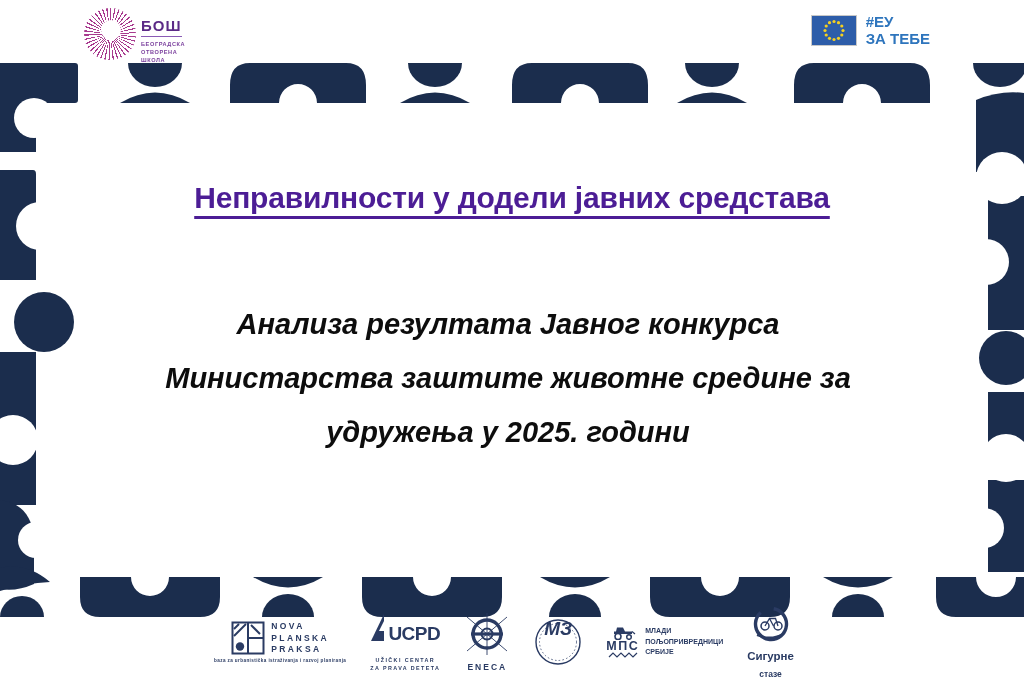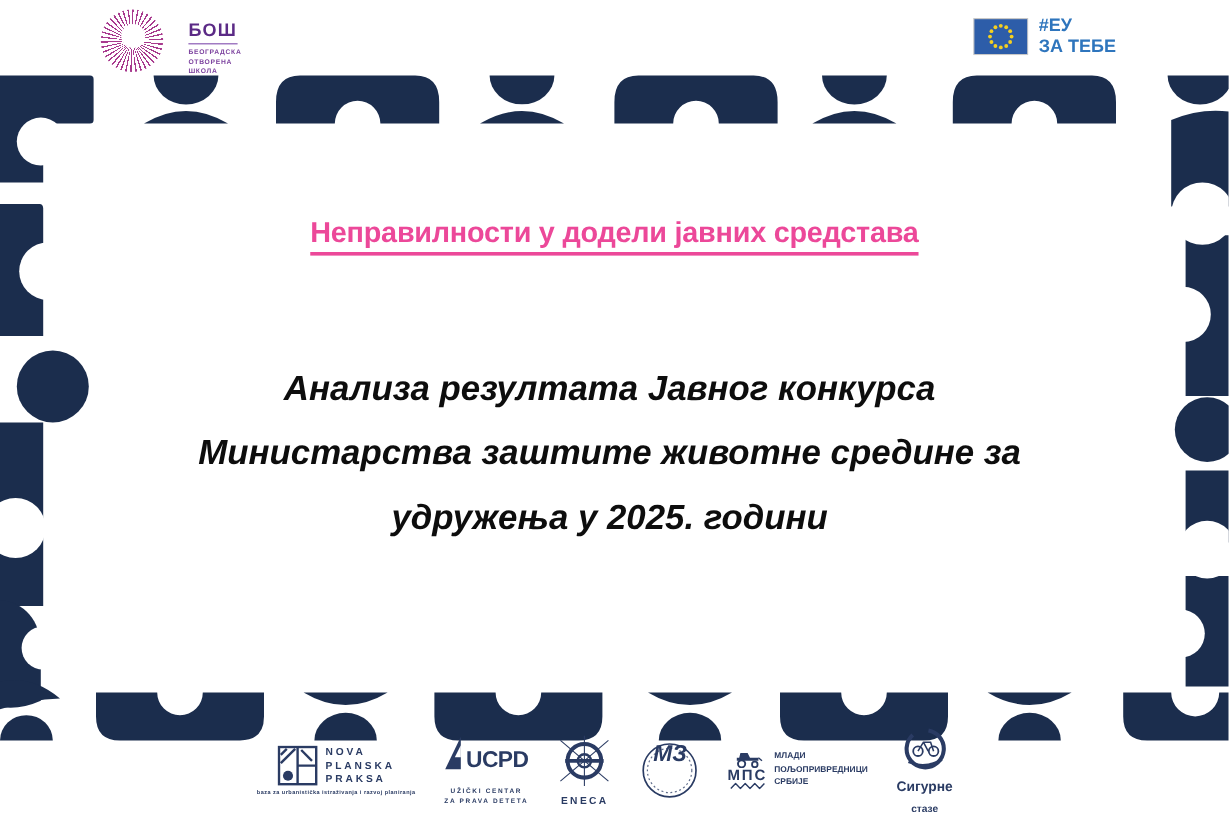--- a/index.html
+++ b/index.html
@@ -3,36 +3,36 @@
 <meta charset="utf-8">
 <style>
   html,body{margin:0;padding:0;background:#fff;}
   .stage{position:relative;width:1024px;height:681px;background:#ffffff;overflow:hidden;
          font-family:"Liberation Sans",sans-serif;}
   .navy{fill:#1b2d4d;}
   .cut{fill:#ffffff;}
   .border-svg{position:absolute;left:0;top:0;pointer-events:none;}
 
   
-  .bos{position:absolute;left:84px;top:8px;display:flex;gap:21px;align-items:flex-start;}
+  .bos{position:absolute;left:84px;top:8px;display:flex;gap:5px;align-items:flex-start;}
   .bos-burst{width:52px;height:52px;border-radius:50%;position:relative;
     background:repeating-conic-gradient(#a83a8e 0 3deg, rgba(168,58,142,0) 3deg 9.5deg);}
   .bos-burst::after{content:"";position:absolute;width:20px;height:20px;border-radius:50%;
     background:#fff;left:17px;top:12px;}
   .bos-text{padding-top:9px;color:#5b2a86;}
   .bos-name{font-size:15px;font-weight:800;letter-spacing:1px;line-height:1;
     border-bottom:1px solid #8a5bb5;padding-bottom:3px;margin-bottom:3px;display:inline-block;}
   .bos-tag{font-size:5.6px;font-weight:700;letter-spacing:.6px;line-height:1.45;color:#7a3f9d;}
 
   .eu{position:absolute;right:94px;top:14px;display:flex;gap:9px;align-items:center;padding-left:18px;}
   .eu-text{color:#2e75bd;font-weight:800;font-size:15px;line-height:1.12;}
 
   
   .title-wrap{position:absolute;top:181px;left:0;width:1024px;text-align:center;}
-  .title{font-size:24px;font-weight:800;color:#ec4899;letter-spacing:-.2px;
+  .title{font-size:30px;font-weight:800;color:#4c1d95;letter-spacing:-.2px;
     text-decoration:underline;text-decoration-thickness:2.5px;text-underline-offset:8px;}
   .subtitle{position:absolute;top:297px;left:0;width:1016px;text-align:center;
     font-size:29px;font-weight:800;font-style:italic;color:#0d0d0d;line-height:54px;}
 
   
   .footer{position:absolute;left:0;right:16px;bottom:3px;display:flex;justify-content:center;
     align-items:center;gap:24px;color:#2a3b63;}
   .logo{display:flex;align-items:center;gap:6px;}
   .col{display:flex;flex-direction:column;align-items:center;}
   .npp-wrap{flex-direction:column;gap:2px;}

